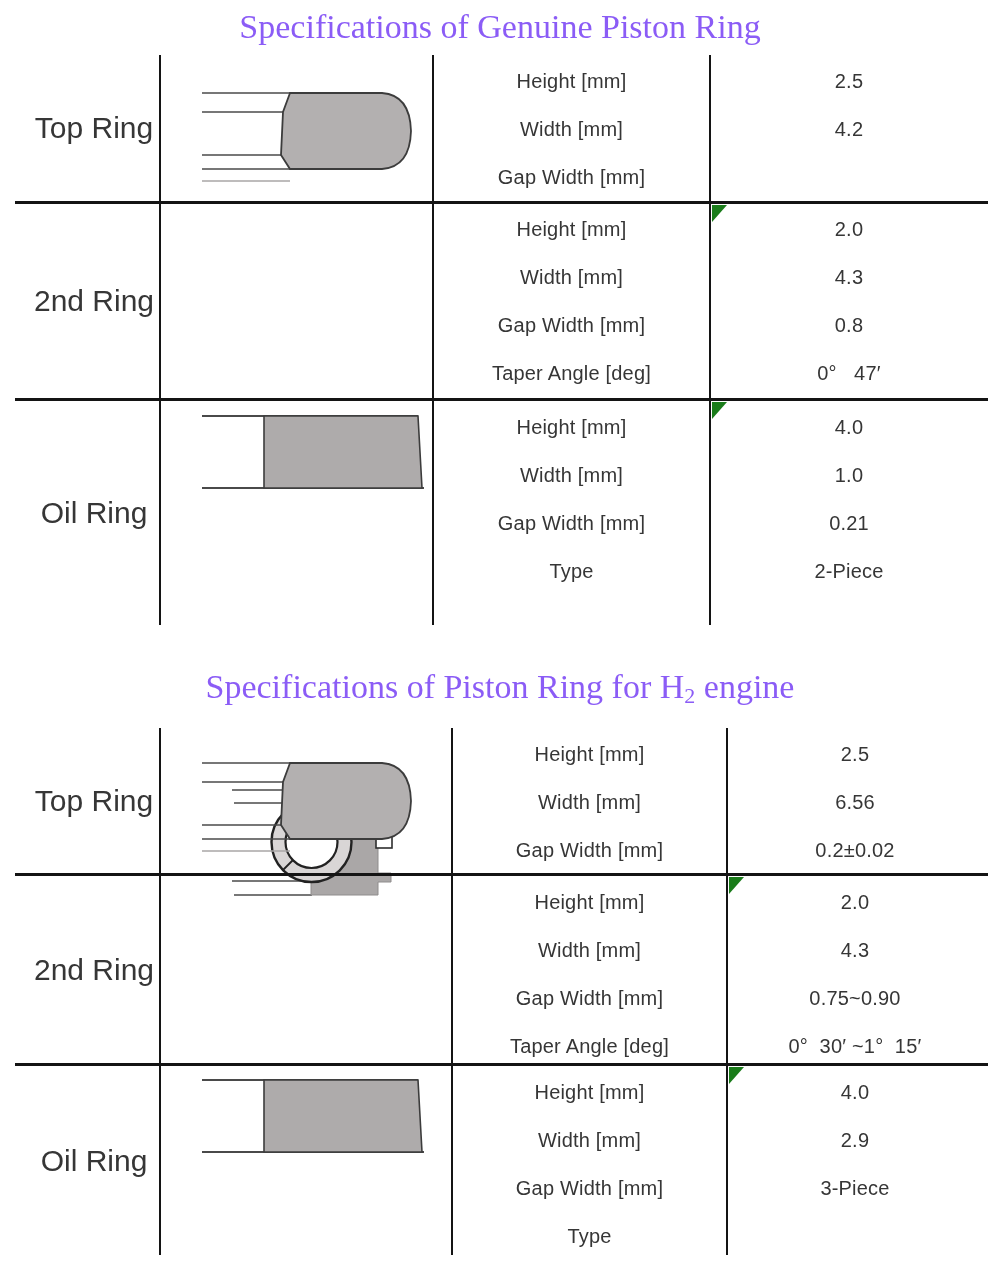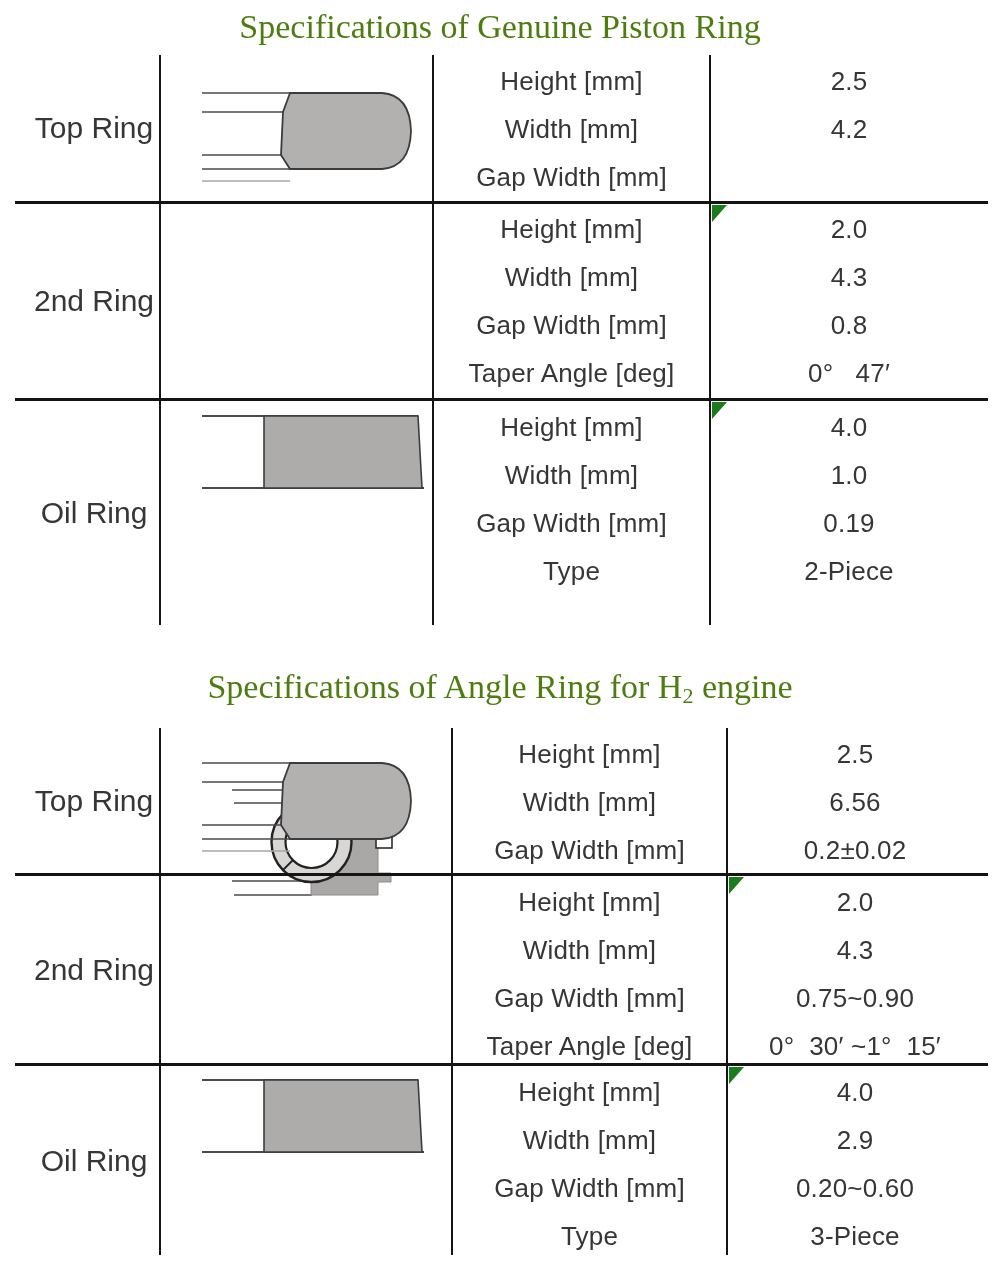--- a/index.html
+++ b/index.html
@@ -1,30 +1,30 @@
 <!DOCTYPE html>
 <html><head>
 <meta charset="utf-8">
 <style>
   html,body{margin:0;padding:0;background:#ffffff;}
   .canvas{position:relative;width:1000px;height:1279px;background:#ffffff;overflow:hidden;
           font-family:"Liberation Sans","DejaVu Sans",sans-serif;color:#363636;}
   .title{position:absolute;left:0;width:1000px;text-align:center;
-         font-family:"Liberation Serif","DejaVu Serif",serif;font-size:34px;color:#4d7c0f;line-height:42px;}
+         font-family:"Liberation Serif","DejaVu Serif",serif;font-size:34px;color:#8b5cf6;line-height:42px;}
   .title .sub{font-size:22px;position:relative;bottom:-5px;}
   .tbl{position:absolute;left:0;width:1000px;}
   .vline{position:absolute;top:0;width:2px;background:#141414;}
   .hsep{position:absolute;left:15px;width:973px;height:3px;background:#141414;}
   .row{position:absolute;left:0;width:1000px;}
   .row-label{position:absolute;left:0;top:0;height:100%;width:188px;box-sizing:border-box;
              display:flex;align-items:center;justify-content:center;
              font-size:30px;}
   .props,.vals{position:absolute;top:2px;display:flex;flex-direction:column;}
   .pline{height:48px;display:flex;align-items:center;justify-content:center;
-         font-size:26px;white-space:pre;letter-spacing:0.2px;}
+         font-size:20px;white-space:pre;letter-spacing:0.2px;}
   .t1 .props{left:433px;width:277px;}
   .t1 .vals{left:710px;width:278px;}
   .t2 .props{left:452px;width:275px;}
   .t2 .vals{left:727px;width:256px;}
   .marker{position:absolute;width:15px;height:17px;background:#1a7c1a;
           clip-path:polygon(0 0,100% 0,0 100%);}
   .diagram{position:absolute;margin:0;padding:0;line-height:0;}
 </style>
 </head>
 <body>
@@ -105,27 +105,27 @@
       </figure>
       <div class="props">
         <div class="pline">Height [mm]</div>
         <div class="pline">Width [mm]</div>
         <div class="pline">Gap Width [mm]</div>
         <div class="pline">Type</div>
       </div>
       <div class="vals">
         <div class="pline">4.0</div>
         <div class="pline">1.0</div>
-        <div class="pline">0.19</div>
+        <div class="pline">0.21</div>
         <div class="pline">2-Piece</div>
       </div>
     </div>
   </section>
 
-  <div class="title" style="top:666px;"><span>Specifications of Angle Ring for H</span><span class="sub">2</span><span> engine</span></div>
+  <div class="title" style="top:666px;"><span>Specifications of Piston Ring for H</span><span class="sub">2</span><span> engine</span></div>
 
   <section class="tbl t2" style="top:728px;height:527px;">
     <div class="vline" style="left:159px;height:527px;"></div>
     <div class="vline" style="left:451px;height:527px;"></div>
     <div class="vline" style="left:726px;height:527px;"></div>
     <div class="hsep" style="top:145px;"></div>
     <div class="hsep" style="top:335px;"></div>
     <div class="marker" style="left:729px;top:149px;"></div>
     <div class="marker" style="left:729px;top:339px;"></div>
 
@@ -181,19 +181,18 @@
 
       <div class="props">
         <div class="pline">Height [mm]</div>
         <div class="pline">Width [mm]</div>
         <div class="pline">Gap Width [mm]</div>
         <div class="pline">Type</div>
       </div>
       <div class="vals">
         <div class="pline">4.0</div>
         <div class="pline">2.9</div>
-        <div class="pline">0.20~0.60</div>
         <div class="pline">3-Piece</div>
       </div>
     </div>
   </section>
 
 </div>
 
 </body></html>

